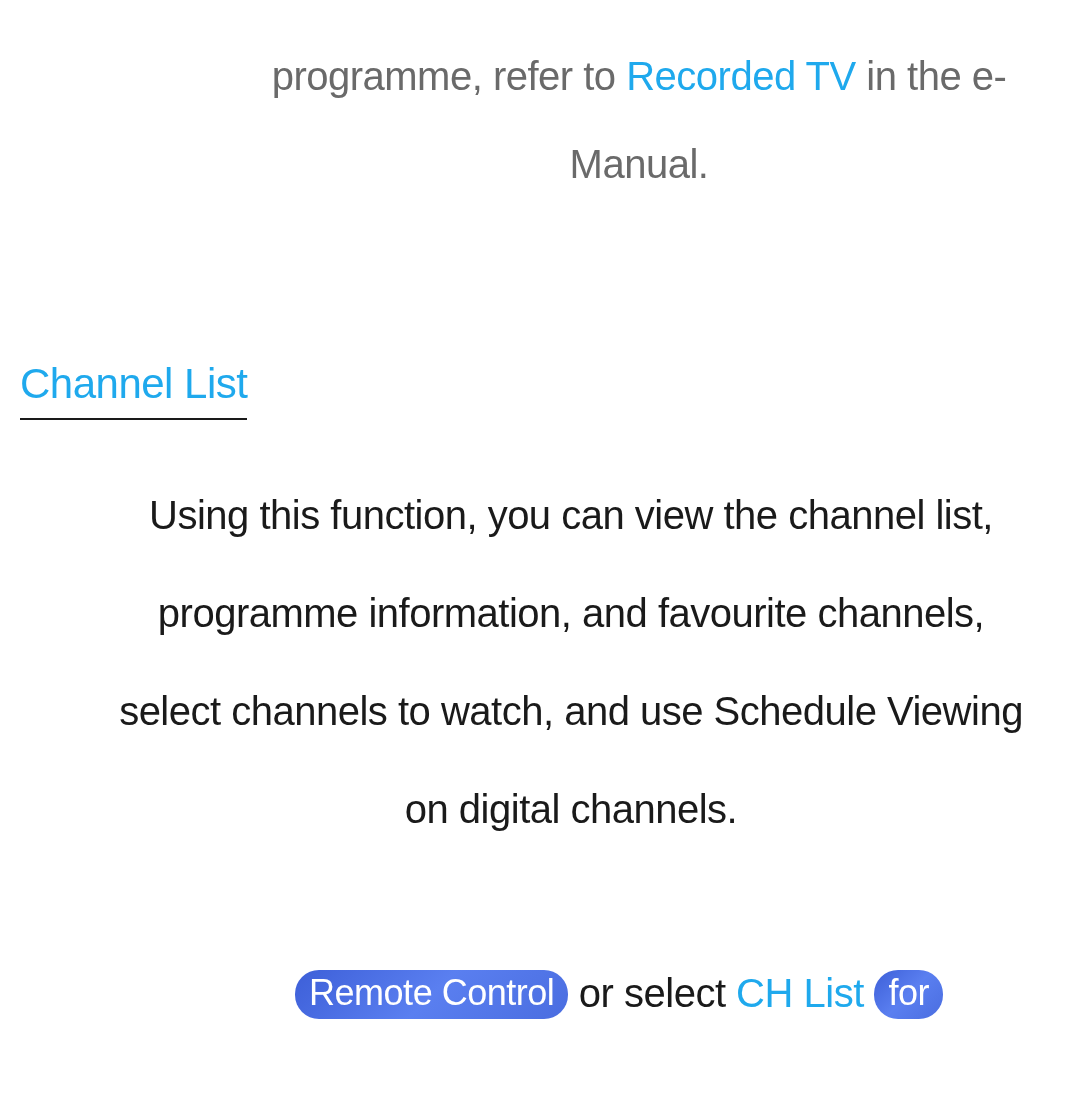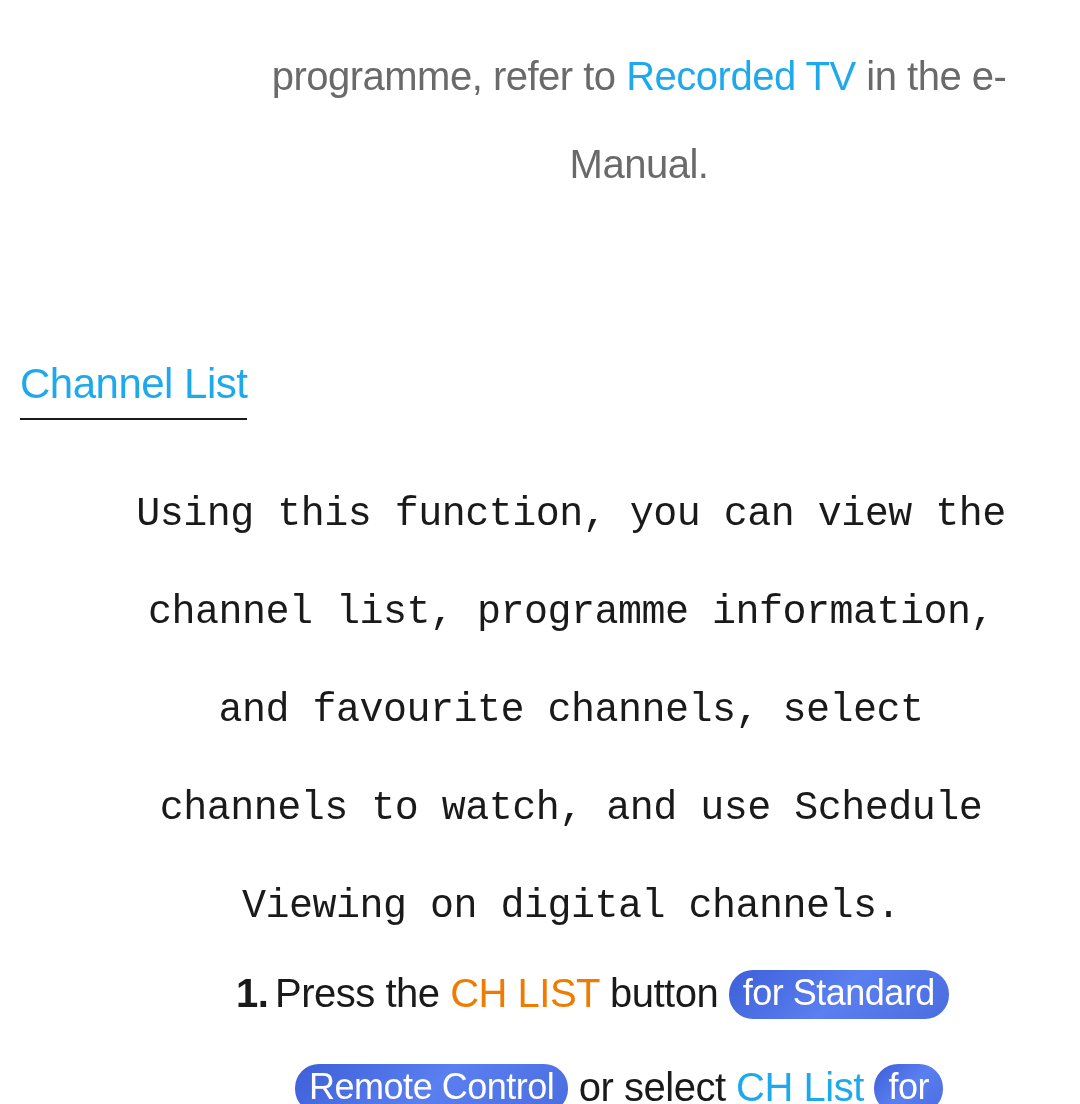--- a/index.html
+++ b/index.html
@@ -41,21 +41,20 @@
       padding-bottom: 10px;
       letter-spacing: -0.5px;
     }
     .description {
       position: absolute;
       top: 466px;
       left: 118px;
       right: 56px;
       line-height: 2.45;
       letter-spacing: -0.5px;
-      font-family: Liberation Mono, monospace;
     }
     .step {
       position: absolute;
       top: 946px;
       left: 118px;
       right: 20px;
       line-height: 2.35;
       letter-spacing: -0.5px;
     }
     .step-number {
@@ -90,19 +89,16 @@
 
 <div class="top-fragment">
   <span>programme, refer to </span><span class="link">Recorded TV</span><span> in the e-Manual.</span>
 </div>
 
 <div class="heading">Channel List</div>
 
 <div class="description">Using this function, you can view the channel list, programme information, and favourite channels, select channels to watch, and use Schedule Viewing on digital channels.</div>
 
 <div class="step">
-  <div>
-    <span class="step-number">1.</span><span>Press the </span><span class="orange">CH LIST</span><span> button </span><span class="pill">for Standard</span>
-  </div>
   <div class="step-line2">
     <span class="pill">Remote Control</span><span> or select </span><span class="blue-link">CH List</span><span> </span><span class="pill">for</span>
   </div>
 </div>
 
 </body></html>

